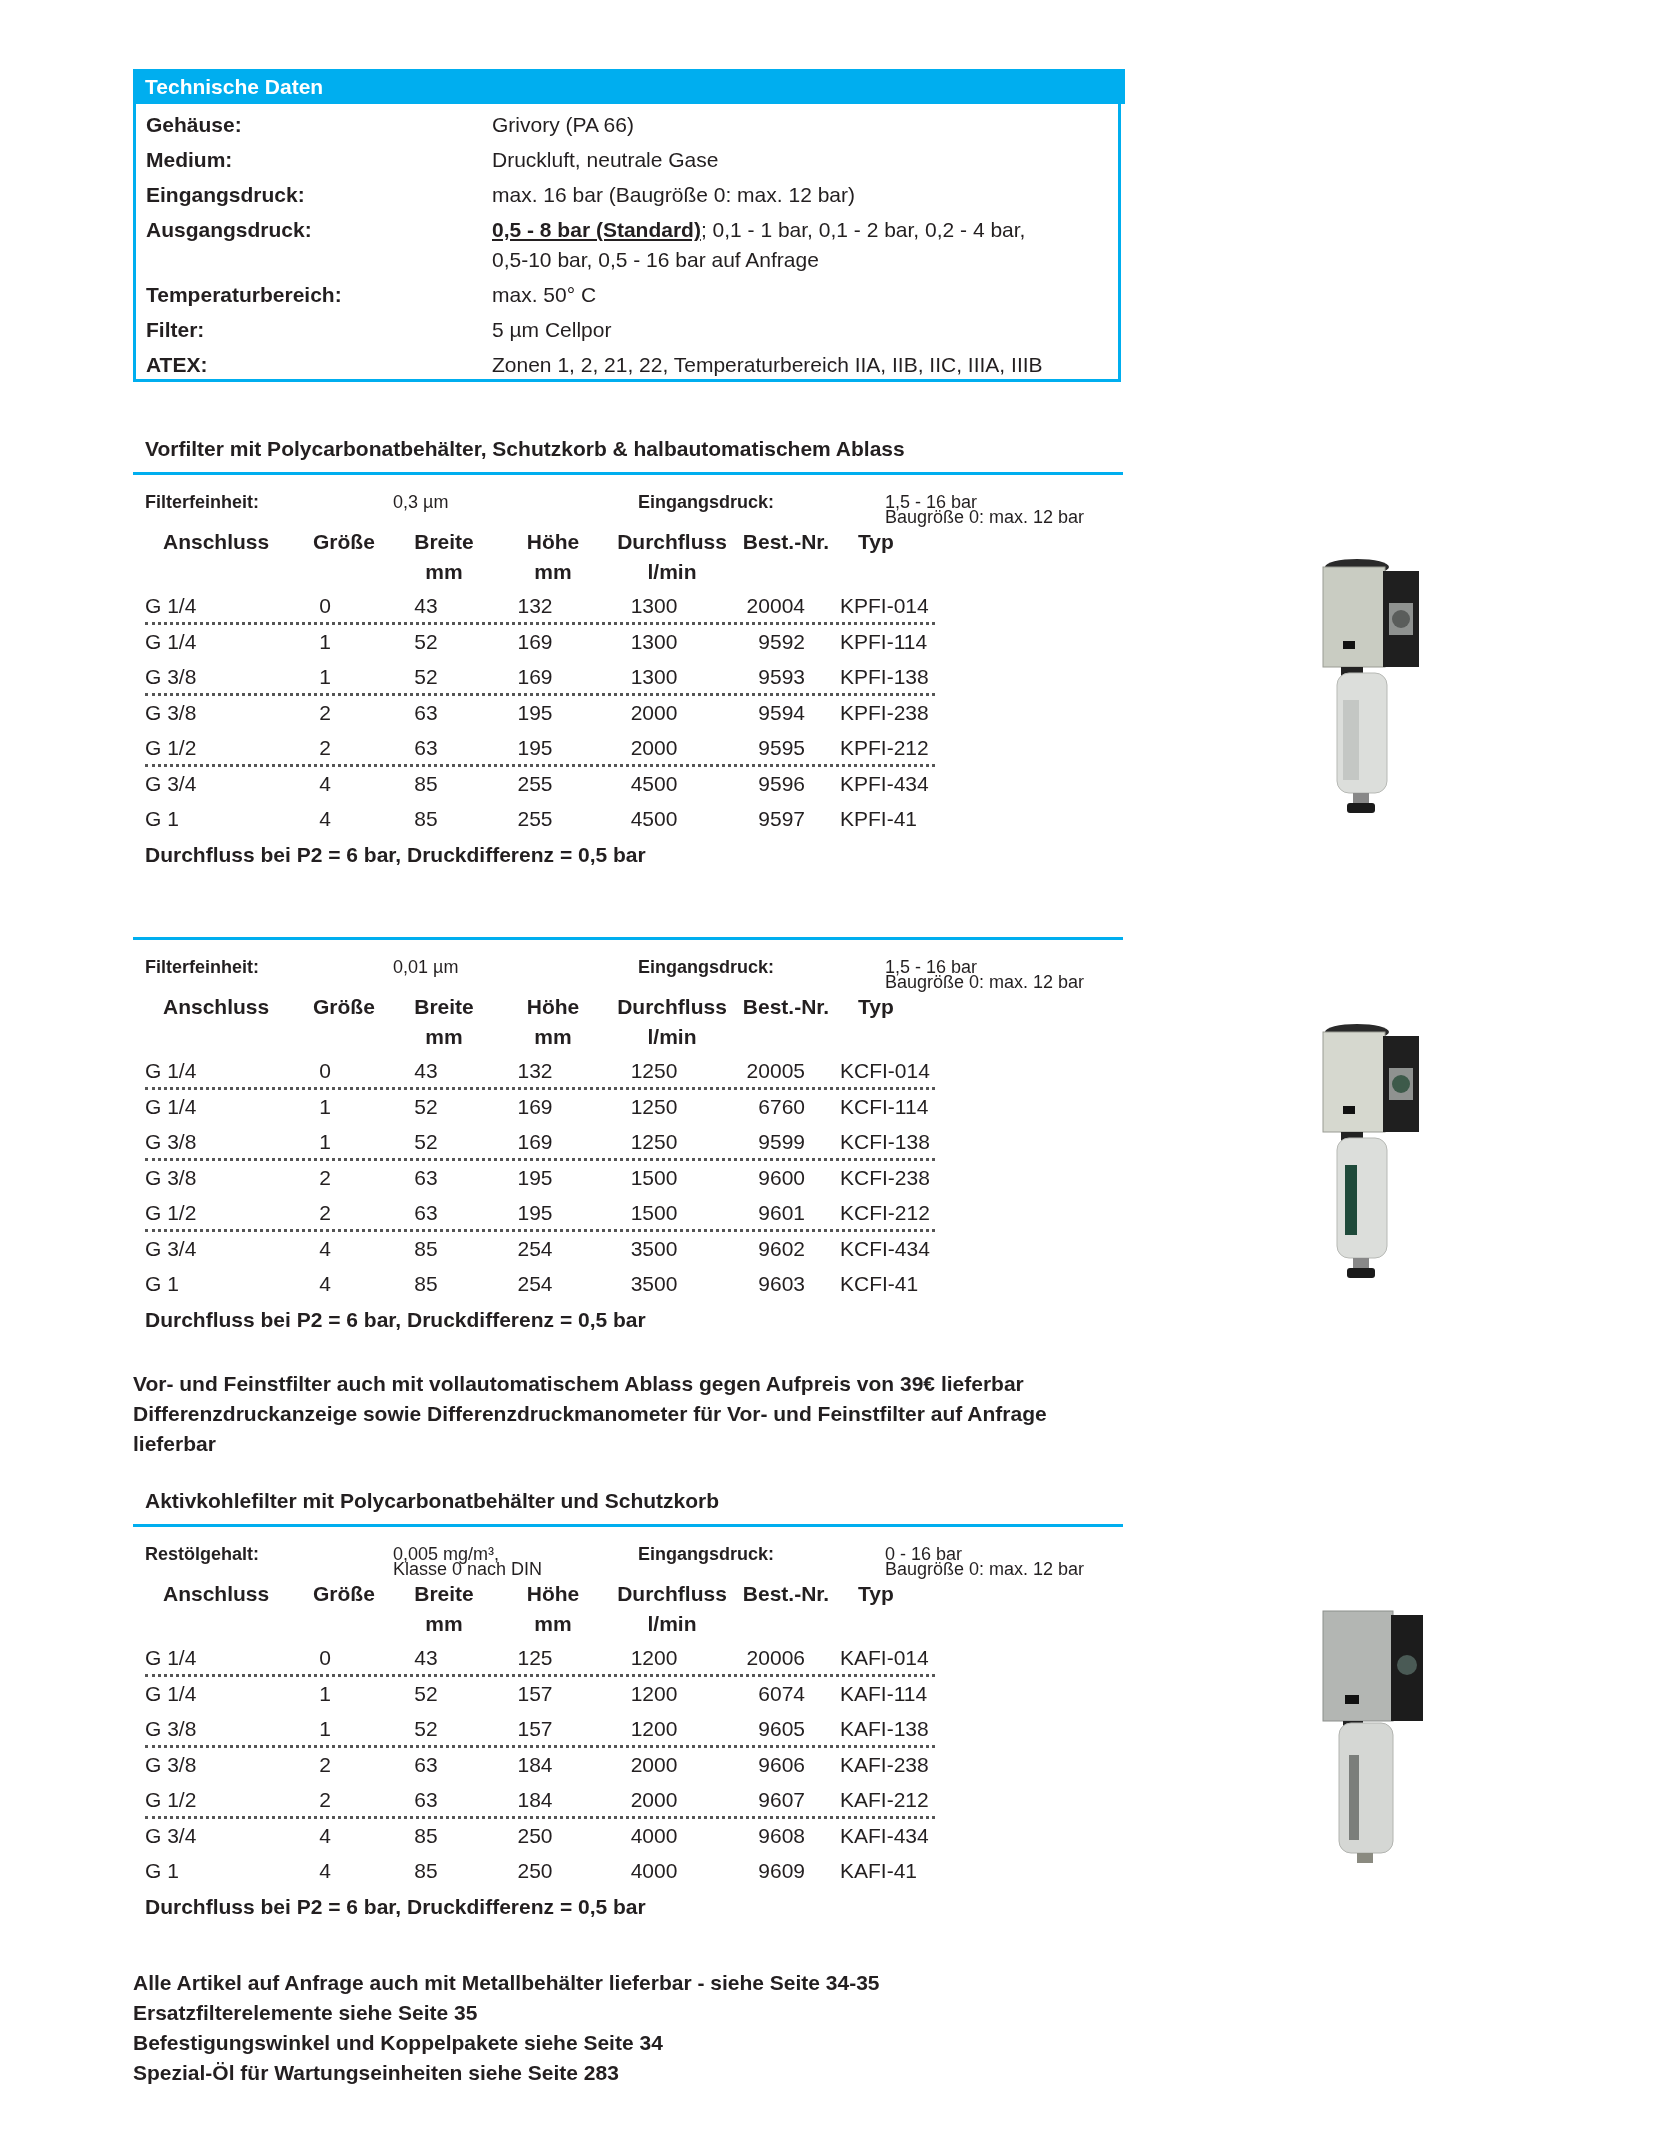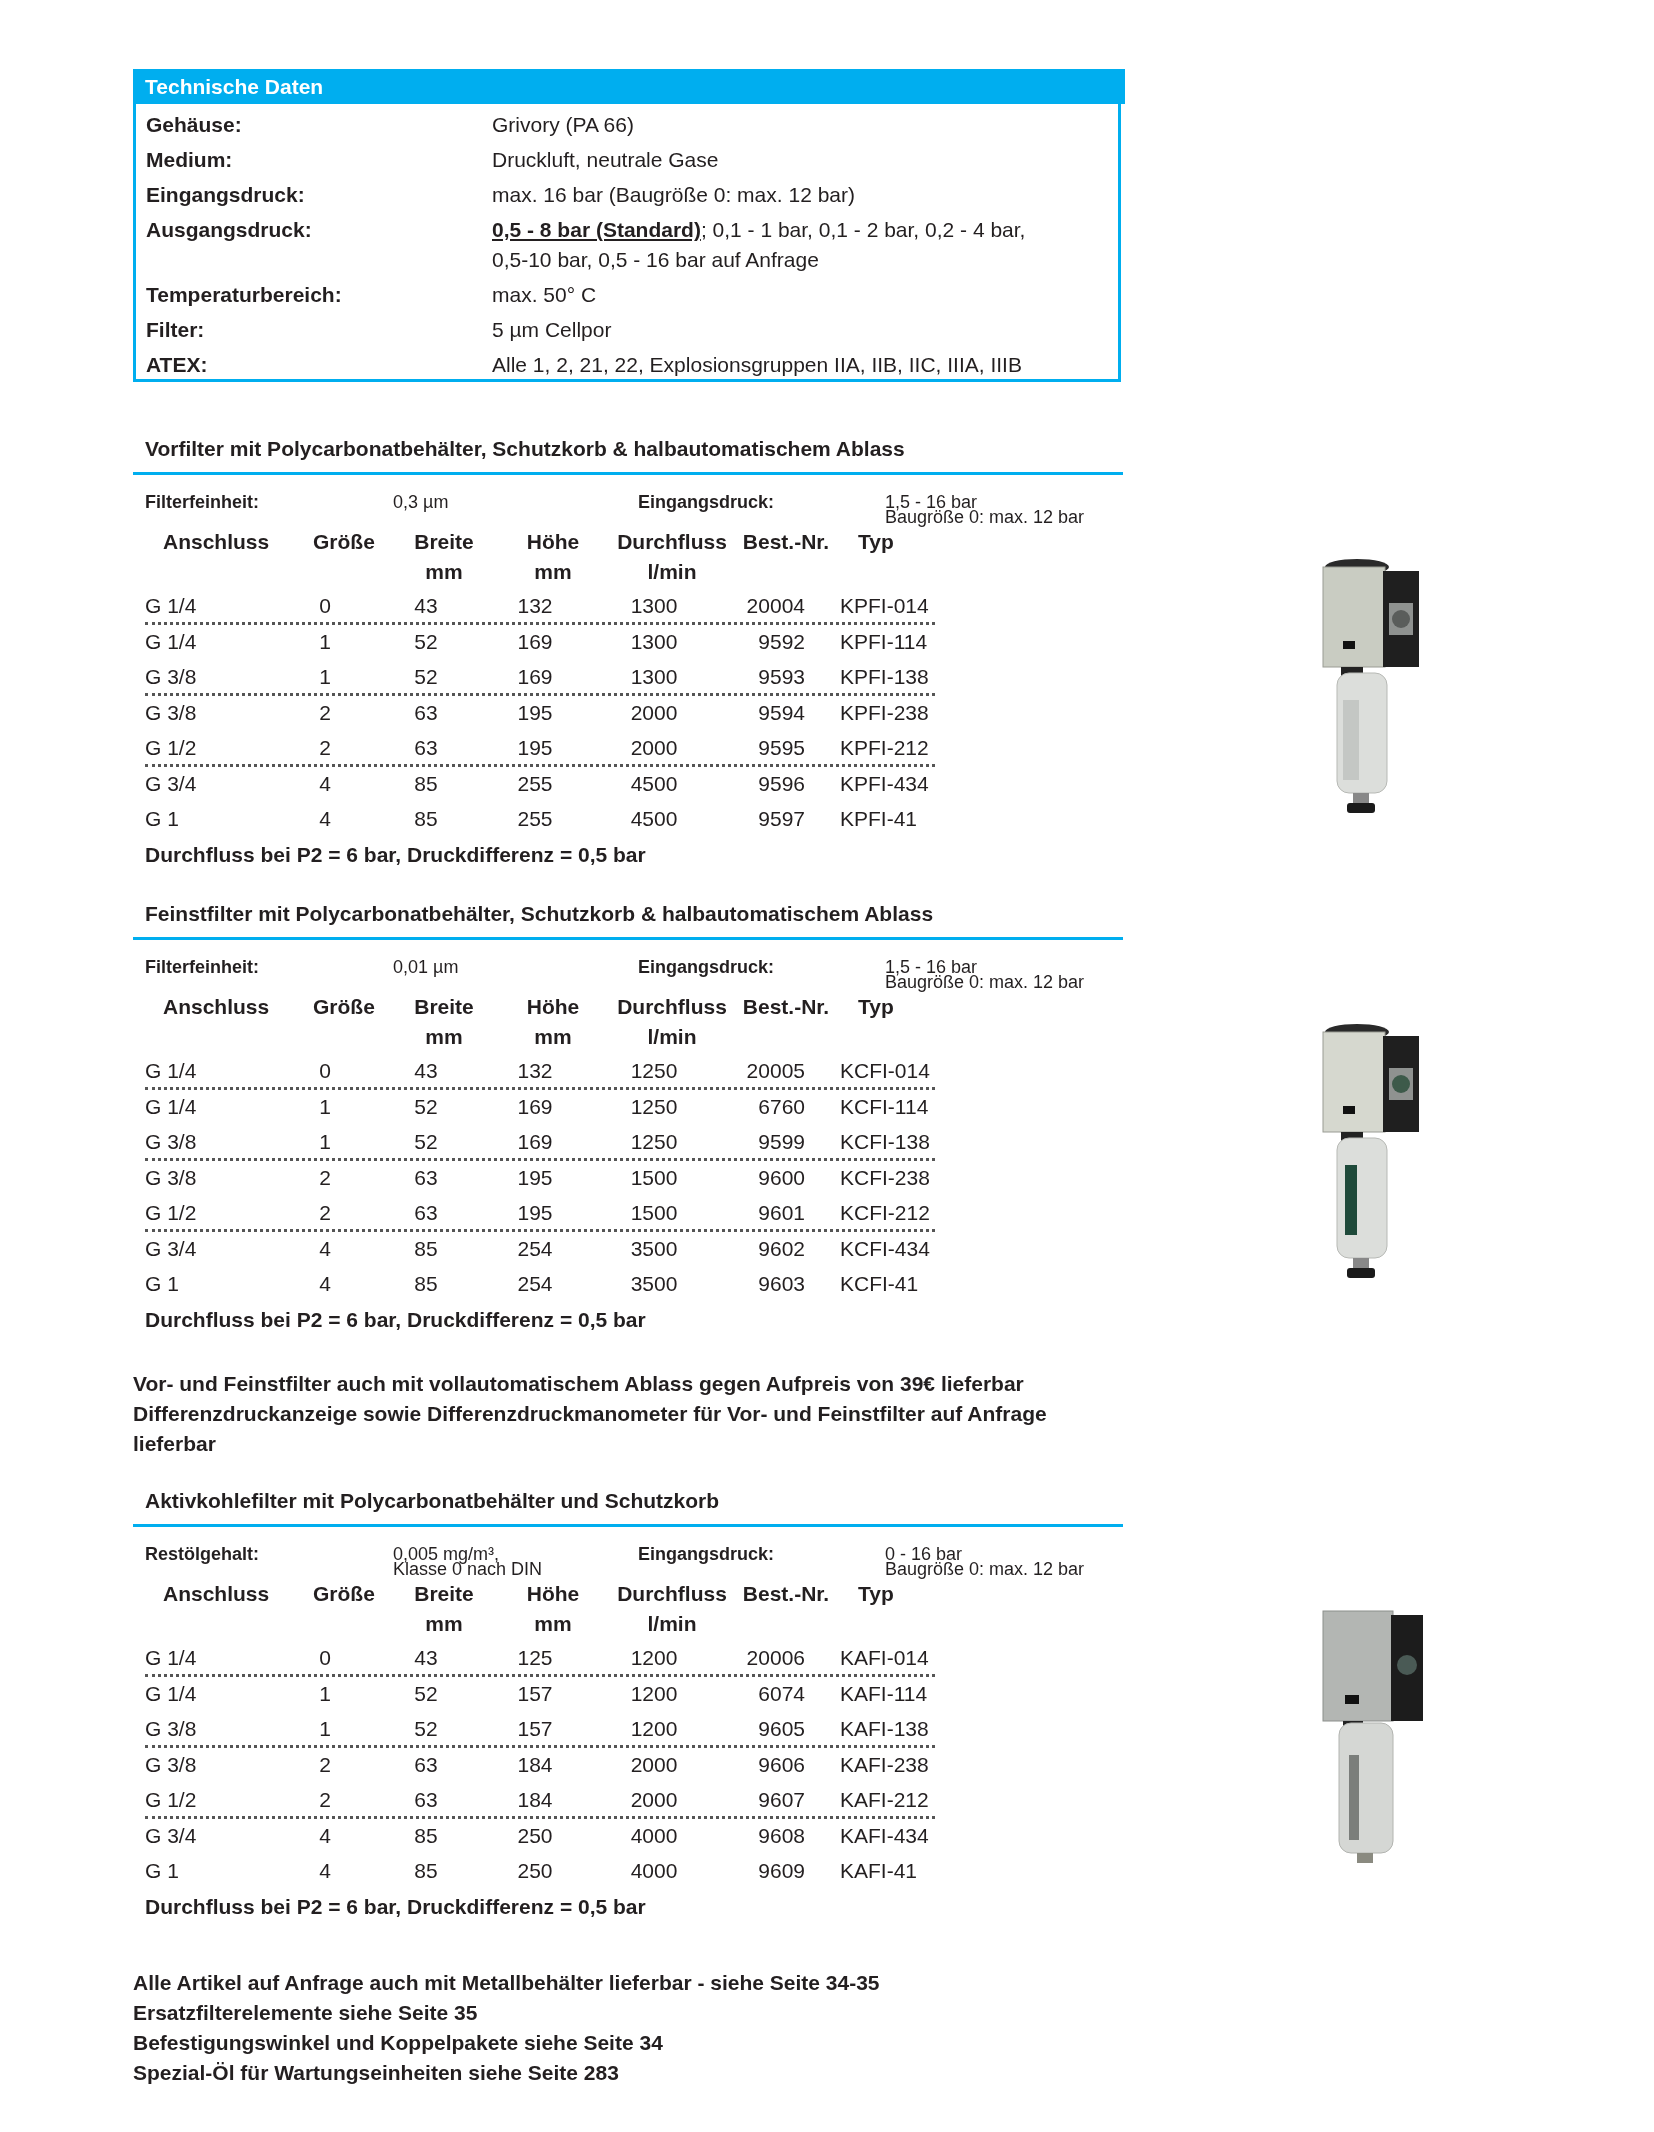--- a/index.html
+++ b/index.html
@@ -82,21 +82,21 @@
 <div class="tech-row" style="top:280px">
   <span class="tech-label">Temperaturbereich:</span>
   <span class="tech-value">max. 50° C</span>
 </div>
 <div class="tech-row" style="top:315px">
   <span class="tech-label">Filter:</span>
   <span class="tech-value">5 µm Cellpor</span>
 </div>
 <div class="tech-row" style="top:350px">
   <span class="tech-label">ATEX:</span>
-  <span class="tech-value">Alle 1, 2, 21, 22, Explosionsgruppen IIA, IIB, IIC, IIIA, IIIB</span>
+  <span class="tech-value">Zonen 1, 2, 21, 22, Temperaturbereich IIA, IIB, IIC, IIIA, IIIB</span>
 </div>
 
 <div class="section" id="sec0" style="top:435px; height:440px;">
     <div class="sec-title">Vorfilter mit Polycarbonatbehälter, Schutzkorb &amp; halbautomatischem Ablass</div>
     <div class="sec-rule"></div>
     <div class="spec bold" style="left:12px">Filterfeinheit:</div>
     <div class="spec" style="left:260px">0,3 µm</div>
     <div class="spec" style="left:260px; top:69px"></div>
     <div class="spec bold" style="left:505px">Eingangsdruck:</div>
     <div class="spec" style="left:752px">1,5 - 16 bar</div>
@@ -173,21 +173,20 @@
       <div class="cell c-gr">4</div>
       <div class="cell c-br">85</div>
       <div class="cell c-ho">255</div>
       <div class="cell c-du">4500</div>
       <div class="cell c-be">9597</div>
       <div class="cell c-ty">KPFI-41</div>
     </div>
     <div class="note" style="top:404.5px">Durchfluss bei P2 = 6 bar, Druckdifferenz = 0,5 bar</div>
   </div>
 <div class="section" id="sec1" style="top:900px; height:440px;">
-    <div class="sec-title">Feinstfilter mit Polycarbonatbehälter, Schutzkorb &amp; halbautomatischem Ablass</div>
     <div class="sec-rule"></div>
     <div class="spec bold" style="left:12px">Filterfeinheit:</div>
     <div class="spec" style="left:260px">0,01 µm</div>
     <div class="spec" style="left:260px; top:69px"></div>
     <div class="spec bold" style="left:505px">Eingangsdruck:</div>
     <div class="spec" style="left:752px">1,5 - 16 bar</div>
     <div class="spec" style="left:752px; top:69px">Baugröße 0: max. 12 bar</div>
     <div class="thead c-ans">Anschluss</div>
     <div class="thead c-gr">Größe</div>
     <div class="thead c-br">Breite</div>

